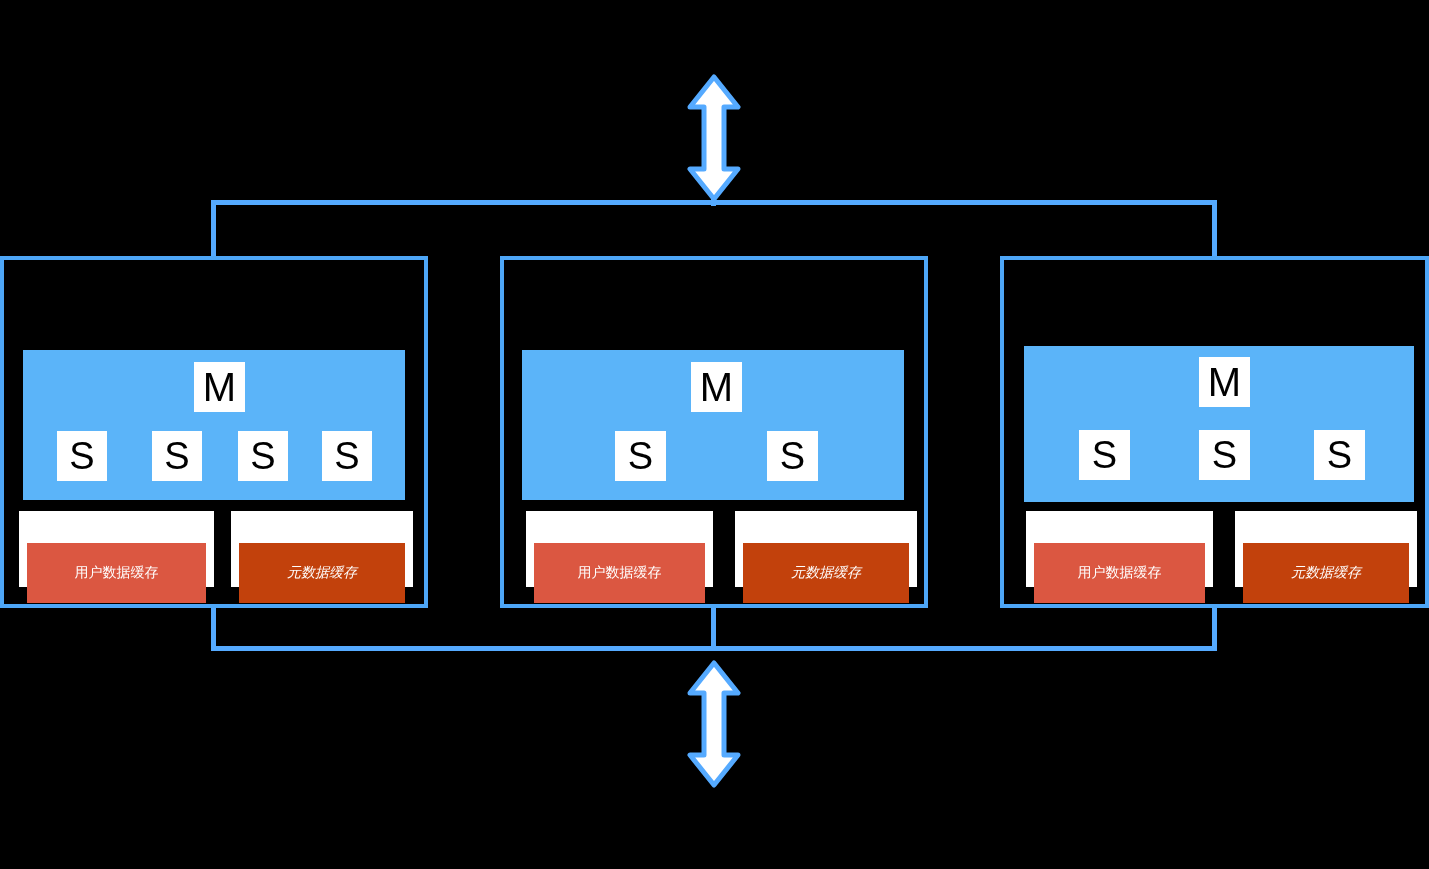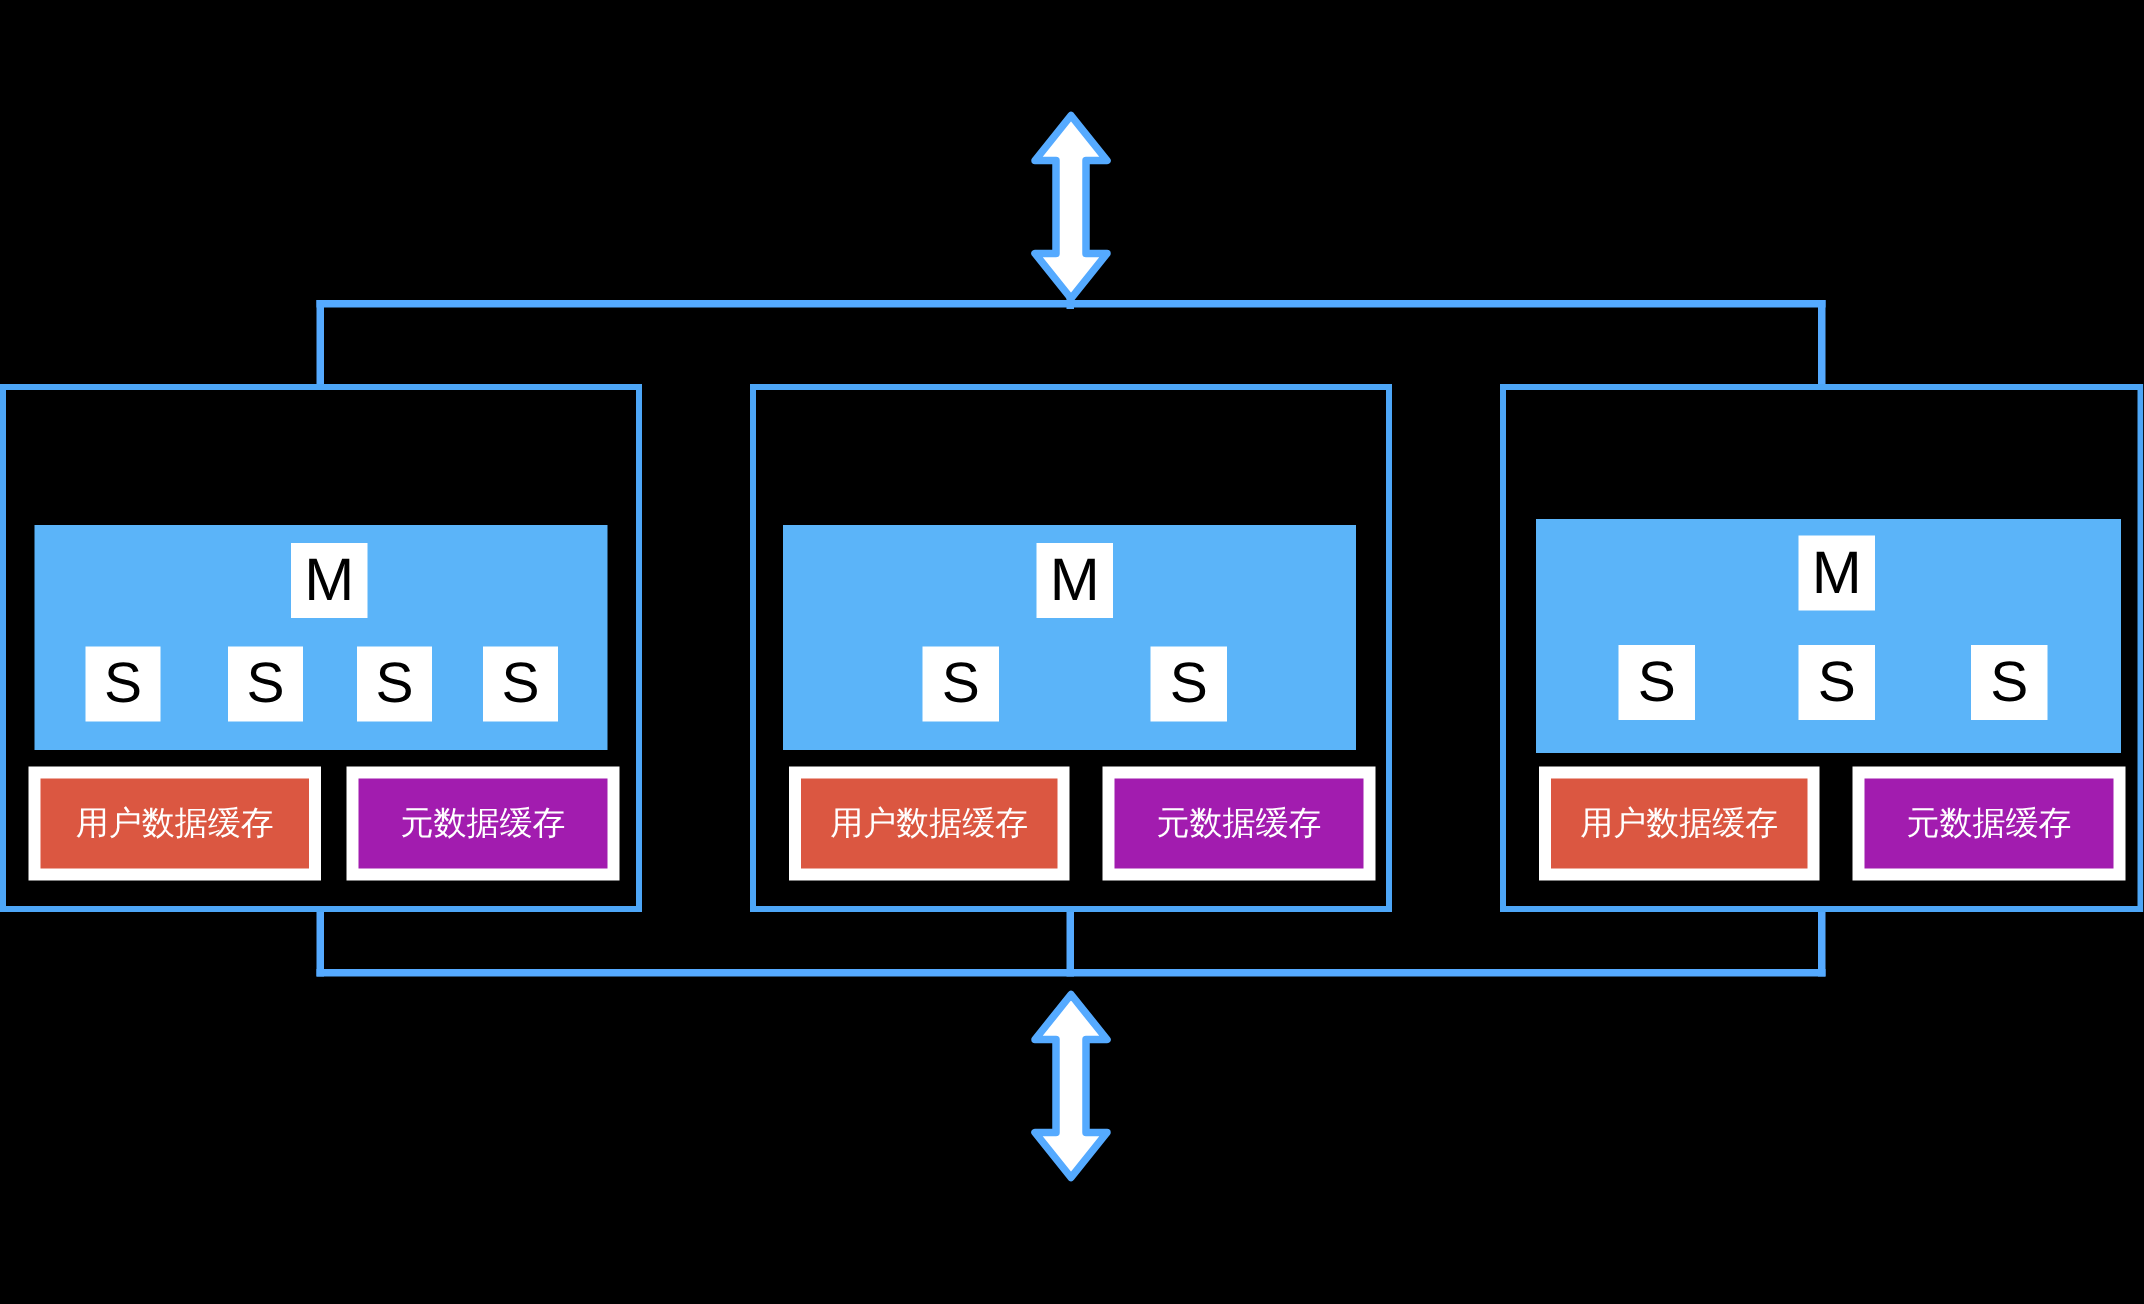--- a/index.html
+++ b/index.html
@@ -69,26 +69,27 @@
     box-sizing: border-box;
     padding: 8px;
   }
   .cache-fill {
     width: 100%;
     height: 100%;
     display: flex;
     align-items: center;
     justify-content: center;
     color: #FFFFFF;
-    font-size: 22px;
+    font-size: 14px;
     white-space: nowrap;
     box-sizing: border-box;
+    margin-top: 24px;
   }
   .cache-fill.user   { background: #DB5741; }
-  .cache-fill.meta   { background: #a21caf; }
+  .cache-fill.meta   { background: #c2410c; font-style: italic; }
 </style>
 </head>
 <body>
 
 <div id="canvas">
 
   <svg class="arrow-d" style="left:686px; top:74px;" width="56" height="128" viewBox="0 0 56 128">
     <polygon points="28,3 52,33 38,33 38,95 52,95 28,125 4,95 18,95 18,33 4,33" fill="#FFFFFF" stroke="#55AAFF" stroke-width="5" stroke-linejoin="round"></polygon>
   </svg>
 

